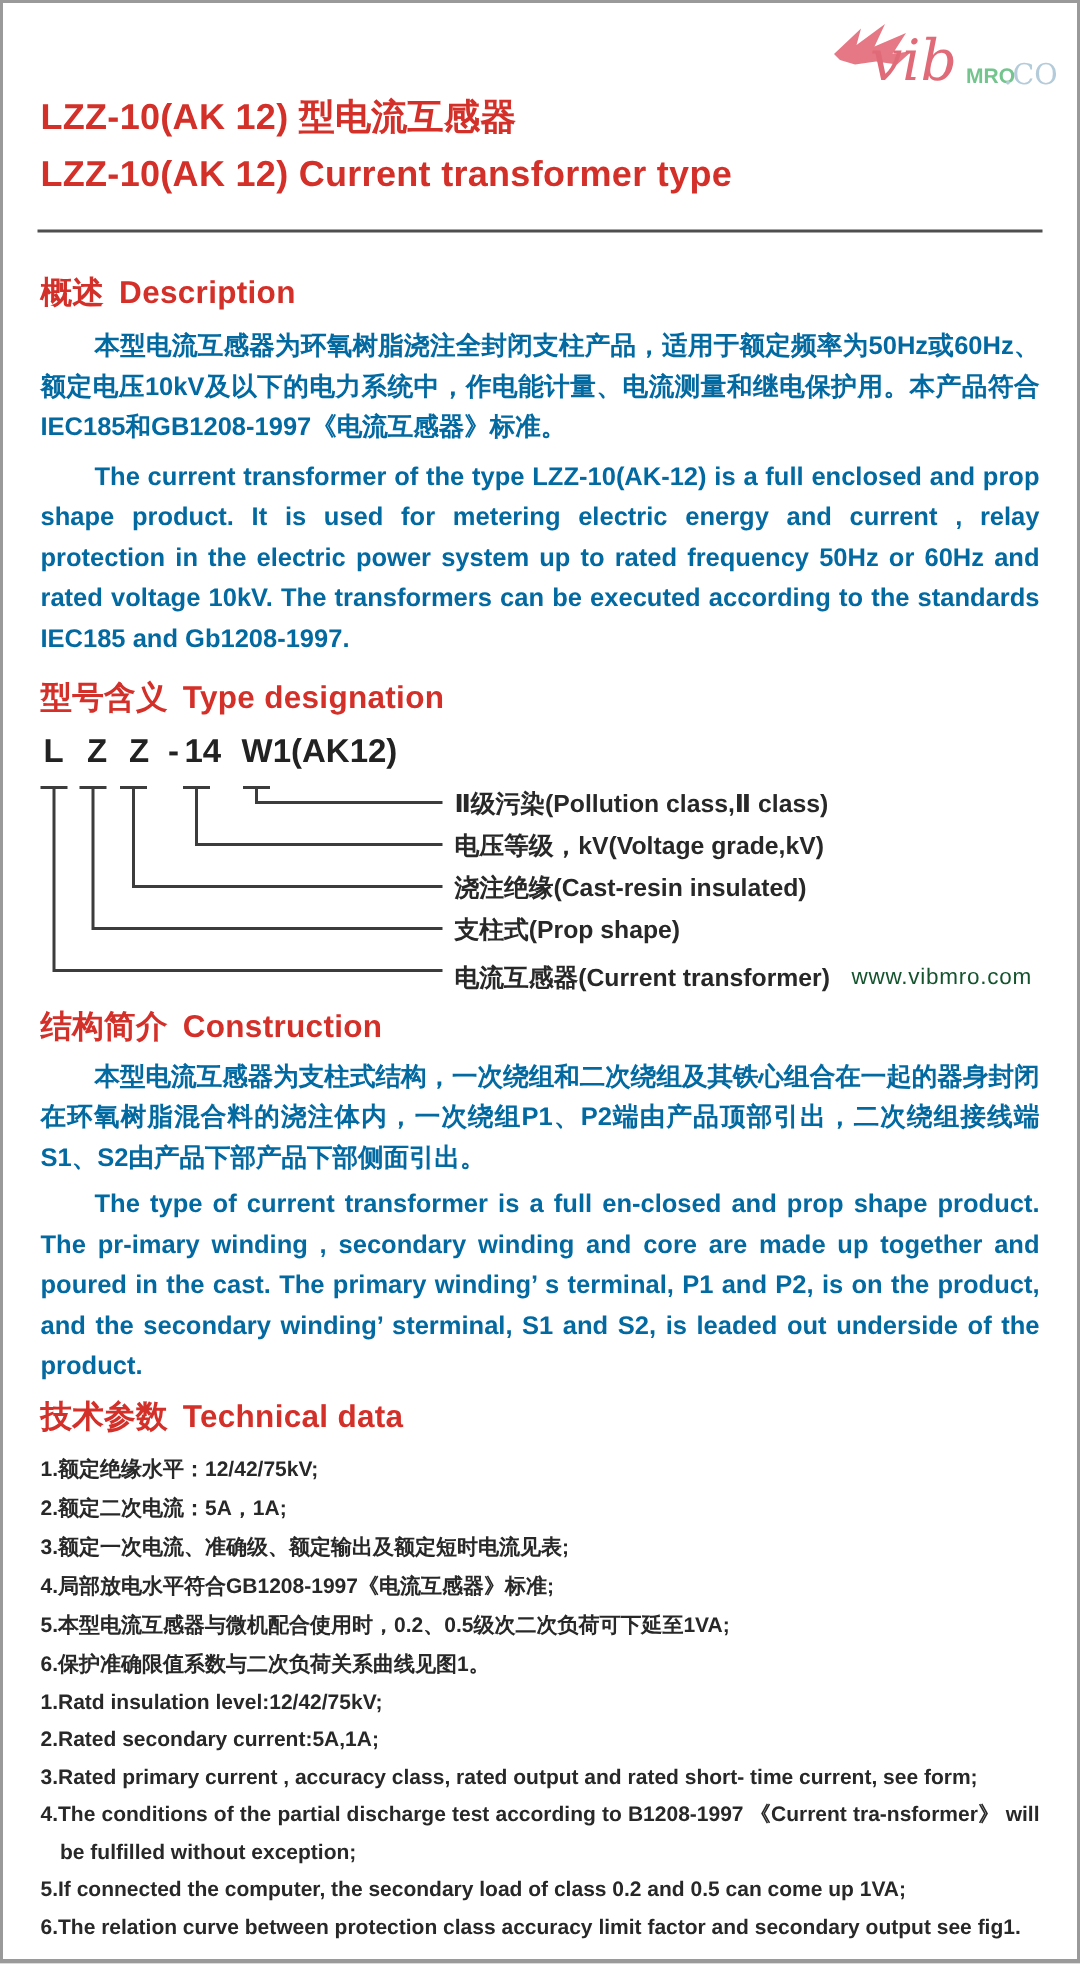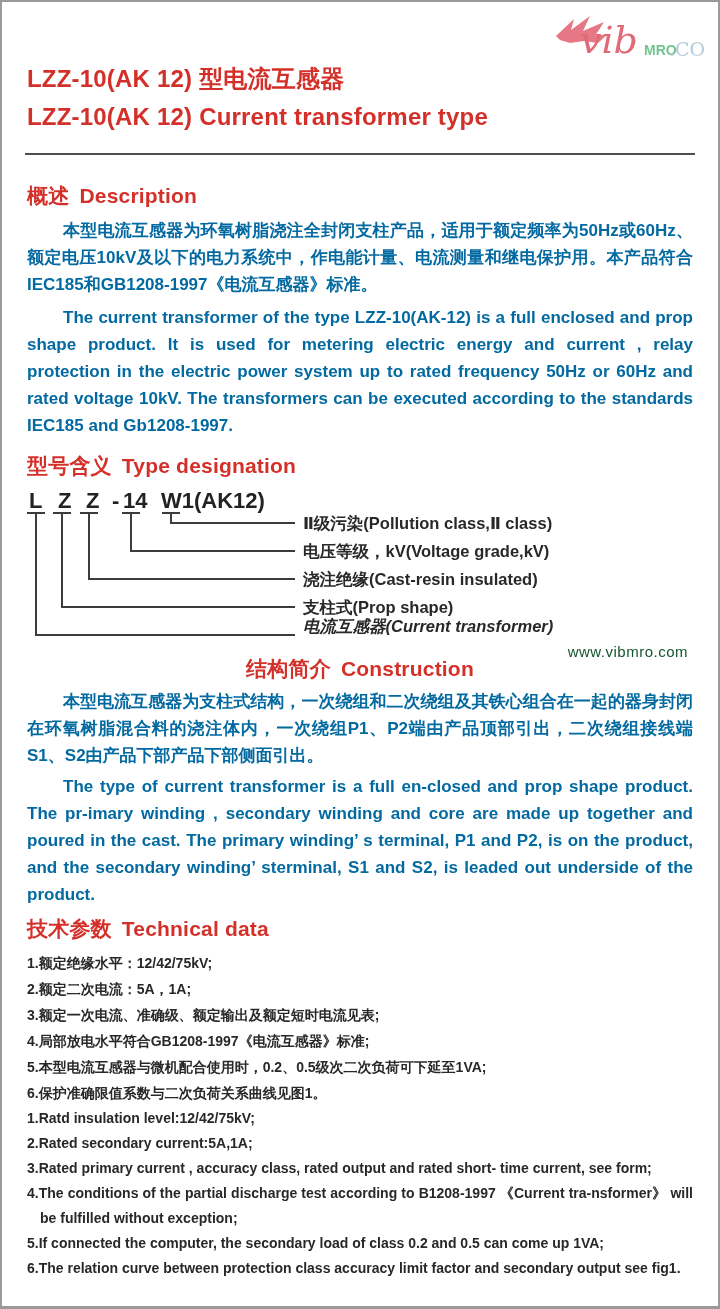--- a/index.html
+++ b/index.html
@@ -17,35 +17,35 @@
   }
   h1.title.first { padding-top:62px; }
   h1.title.second { margin-top:8px; }
   .rule { margin:21px 23px 0; border:none; border-top:2px solid #4f4f4f; height:0; }
   h2.sect {
     margin:0 25px; padding:0; color:#d4302a; font-size:21px; font-weight:bold;
     line-height:26px; letter-spacing:0.2px;
   }
   h2.desc { margin-top:28px; }
   h2.type { margin-top:14px; }
-  h2.constr { margin-top:8px;text-align:center; }
+  h2.constr { margin-top:8px; }
   h2.tech { margin-top:8px; }
   h2.sect .en { margin-left:10px; }
   p.para {
     margin:0 25px; font-size:17px; font-weight:bold; line-height:27px;
     text-align:justify; text-indent:36px; color:#0369a1;
   }
   p.p1 { margin-top:8px; }
   p.p2 { margin-top:6px; }
   p.p3 { margin-top:6px; }
   p.p4 { margin-top:4px; }
   .model-row { position:relative; margin:9px 25px 0; height:24px;
     font-size:22px; font-weight:bold; color:#222; }
   .model-row span { position:absolute; top:0; white-space:nowrap; }
-  .diagram { position:relative; margin:0 25px; height:136px; }
+  .diagram { position:relative; margin:12px 25px; height:136px; }
   .dline { position:absolute; background:#3c3c3c; }
   .dlabel { position:absolute; left:276px; font-size:16.5px; font-weight:bold;
     white-space:nowrap; color:#282828; }
   .tlist { margin:0 25px; }
   .tlist.zh { margin-top:8px; }
   .tlist.en { margin-top:0; }
   .tlist .item { font-size:14px; font-weight:bold; line-height:26px; color:#282828; }
   .tlist.en .item { line-height:25px; padding-left:13px; text-indent:-13px; text-align:justify; }
   .watermark { position:absolute; top:641px; right:30px; font-size:15px;
     color:#14532d; letter-spacing:0.5px; }
@@ -100,21 +100,21 @@
     <div class="dline" style="left:143px;top:10px; width:125px; height:2px;"></div>
     <div class="dline" style="left:103px;top:38px; width:165px; height:2px;"></div>
     <div class="dline" style="left:61px; top:66px; width:207px; height:2px;"></div>
     <div class="dline" style="left:34px; top:94px; width:234px; height:2px;"></div>
     <div class="dline" style="left:8px;  top:122px;width:260px; height:2px;"></div>
 
     <div class="dlabel" style="top:1px;">Ⅱ级污染(Pollution class,Ⅱ class)</div>
     <div class="dlabel" style="top:29px;">电压等级，kV(Voltage grade,kV)</div>
     <div class="dlabel" style="top:57px;">浇注绝缘(Cast-resin insulated)</div>
     <div class="dlabel" style="top:85px;">支柱式(Prop shape)</div>
-    <div class="dlabel" style="top:104px;font-style:italic;">电流互感器(Current transformer)</div>
+    <div class="dlabel" style="top:117px;">电流互感器(Current transformer)</div>
   </div>
 
   <h2 class="sect constr"><span class="zh">结构简介</span><span class="en">Construction</span></h2>
   <p class="para p3">本型电流互感器为支柱式结构，一次绕组和二次绕组及其铁心组合在一起的器身封闭在环氧树脂混合料的浇注体内，一次绕组P1、P2端由产品顶部引出，二次绕组接线端S1、S2由产品下部产品下部侧面引出。</p>
   <p class="para p4">The type of current transformer is a full en-closed and prop shape product. The pr-imary winding , secondary winding and core are made up together and poured in the cast. The primary winding’ s terminal, P1 and P2, is on the product, and the secondary winding’ sterminal, S1 and S2, is leaded out underside of the product.</p>
 
   <h2 class="sect tech"><span class="zh">技术参数</span><span class="en">Technical data</span></h2>
 
   <div class="tlist zh">
     <div class="item">1.额定绝缘水平：12/42/75kV;</div>

